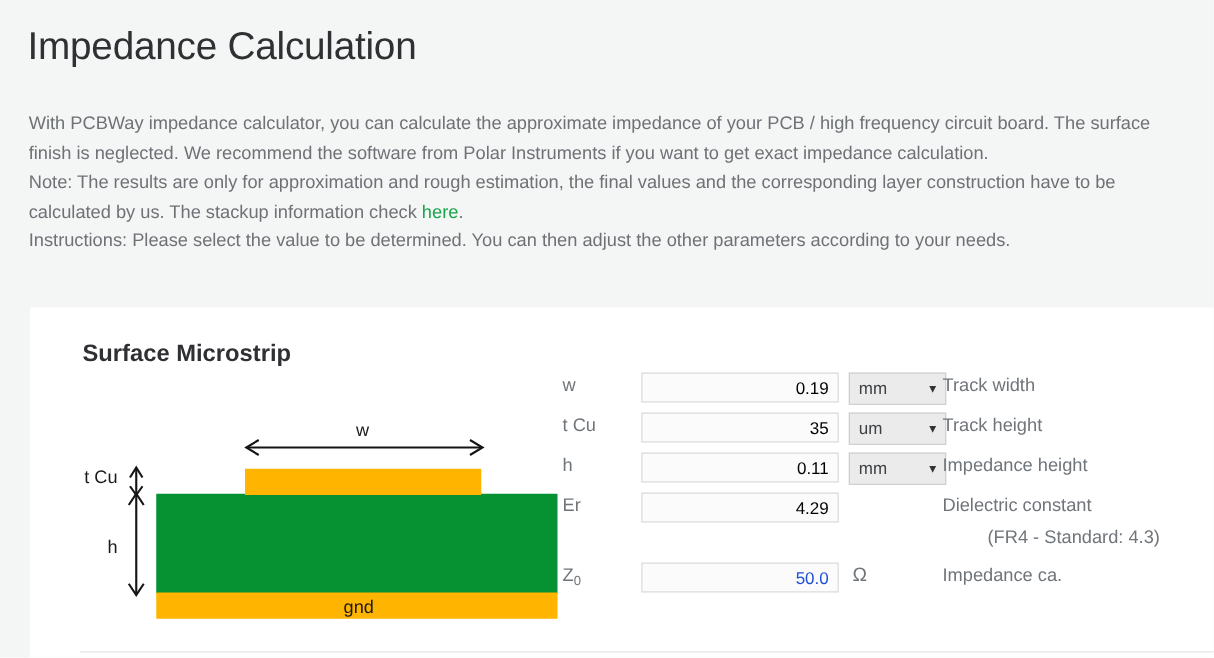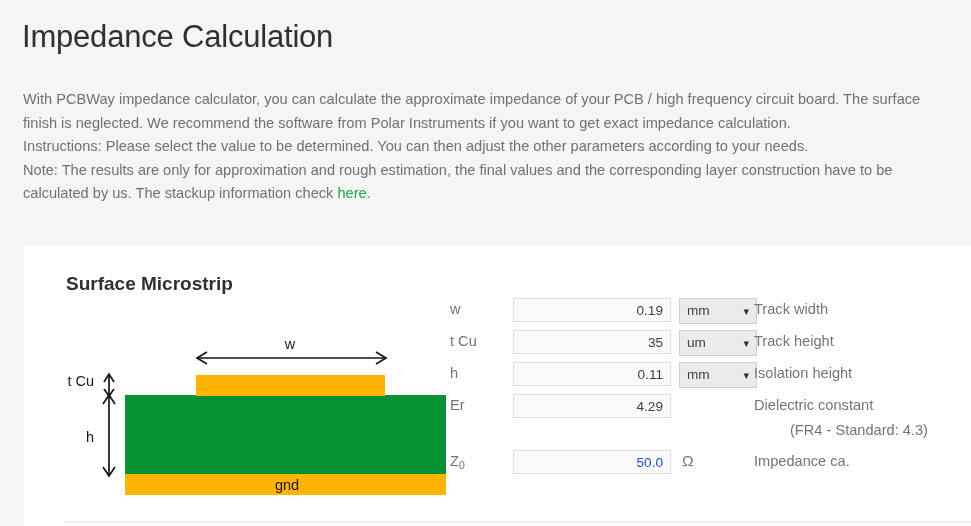--- a/index.html
+++ b/index.html
@@ -109,21 +109,21 @@
     left: 63px;
     top: 0;
     width: 158px;
     height: 24px;
     box-sizing: border-box;
     border: 1px solid #dcdcdc;
     background: #fbfbfb;
     text-align: right;
     font-size: 13.6px;
     font-family: "Liberation Sans", sans-serif;
-    color: #404040;
+    color: #000000;
     padding: 0 7px;
     line-height: 22px;
     outline: none;
   }
   .fval.result { color: #1d4ed8; }
   .funit {
     position: absolute;
     left: 229px;
     top: 0;
     width: 78px;
@@ -170,22 +170,22 @@
     margin-left: 36px;
   }
 </style>
 </head>
 <body>
 
 <div class="page-title">Impedance Calculation</div>
 
 <div class="intro">
   <p><span>With PCBWay impedance calculator, you can calculate the approximate impedance of your PCB / high frequency circuit board. The surface finish is neglected. We recommend the software from Polar Instruments if you want to get exact impedance calculation.</span></p>
+  <p><span>Note: The results are only for approximation and rough estimation, the final values and the corresponding layer construction have to be calculated by us. The stackup information check </span><a class="link" href="#">here</a><span>.</span></p>
   <p><span>Instructions: Please select the value to be determined. You can then adjust the other parameters according to your needs.</span></p>
-  <p><span>Note: The results are only for approximation and rough estimation, the final values and the corresponding layer construction have to be calculated by us. The stackup information check </span><a class="link" href="#">here</a><span>.</span></p>
 </div>
 
 <div class="card">
 
   <div class="card-title">Surface Microstrip</div>
 
   <div class="diagram">
     <svg width="420" height="190" viewBox="0 0 420 190">
 
       <rect x="83" y="73" width="321" height="80" fill="#069132"></rect>
@@ -241,21 +241,21 @@
       <span class="fdesc">Track height</span>
     </div>
 
     <div class="frow" style="top:64px;">
       <span class="flabel">h</span>
       <input class="fval" type="text" value="0.11" style="">
       <div class="funit">
         <span>mm</span>
         <span class="uchev">▾</span>
       </div>
-      <span class="fdesc">Isolation height</span>
+      <span class="fdesc">Impedance height</span>
     </div>
 
     <div class="frow" style="top:96px;">
       <span class="flabel">Er</span>
       <input class="fval" type="text" value="4.29" style="">
       <span class="fdesc">Dielectric constant</span>
       <span class="fdesc2">(FR4 - Standard: 4.3)</span>
     </div>
 
     <div class="frow" style="top:152px;">

